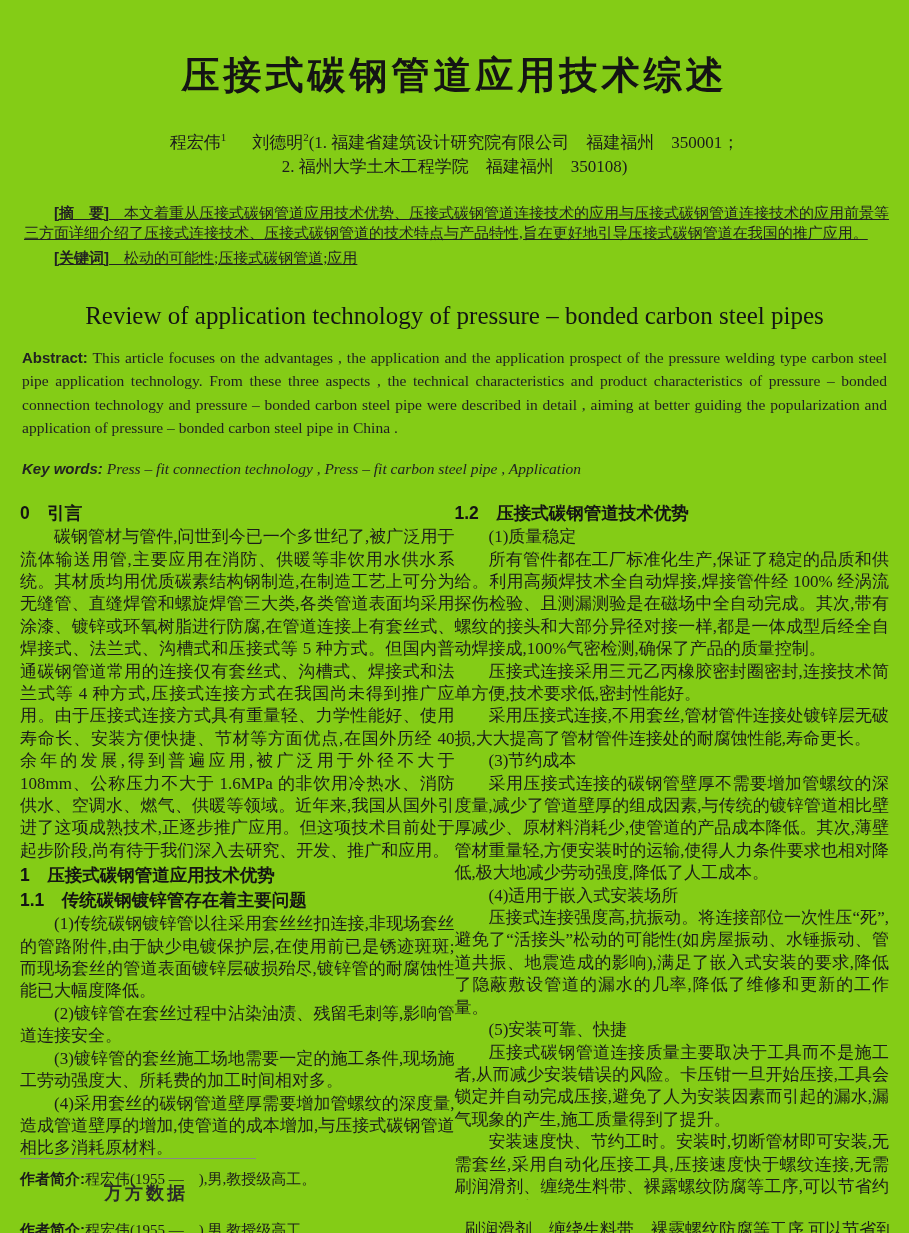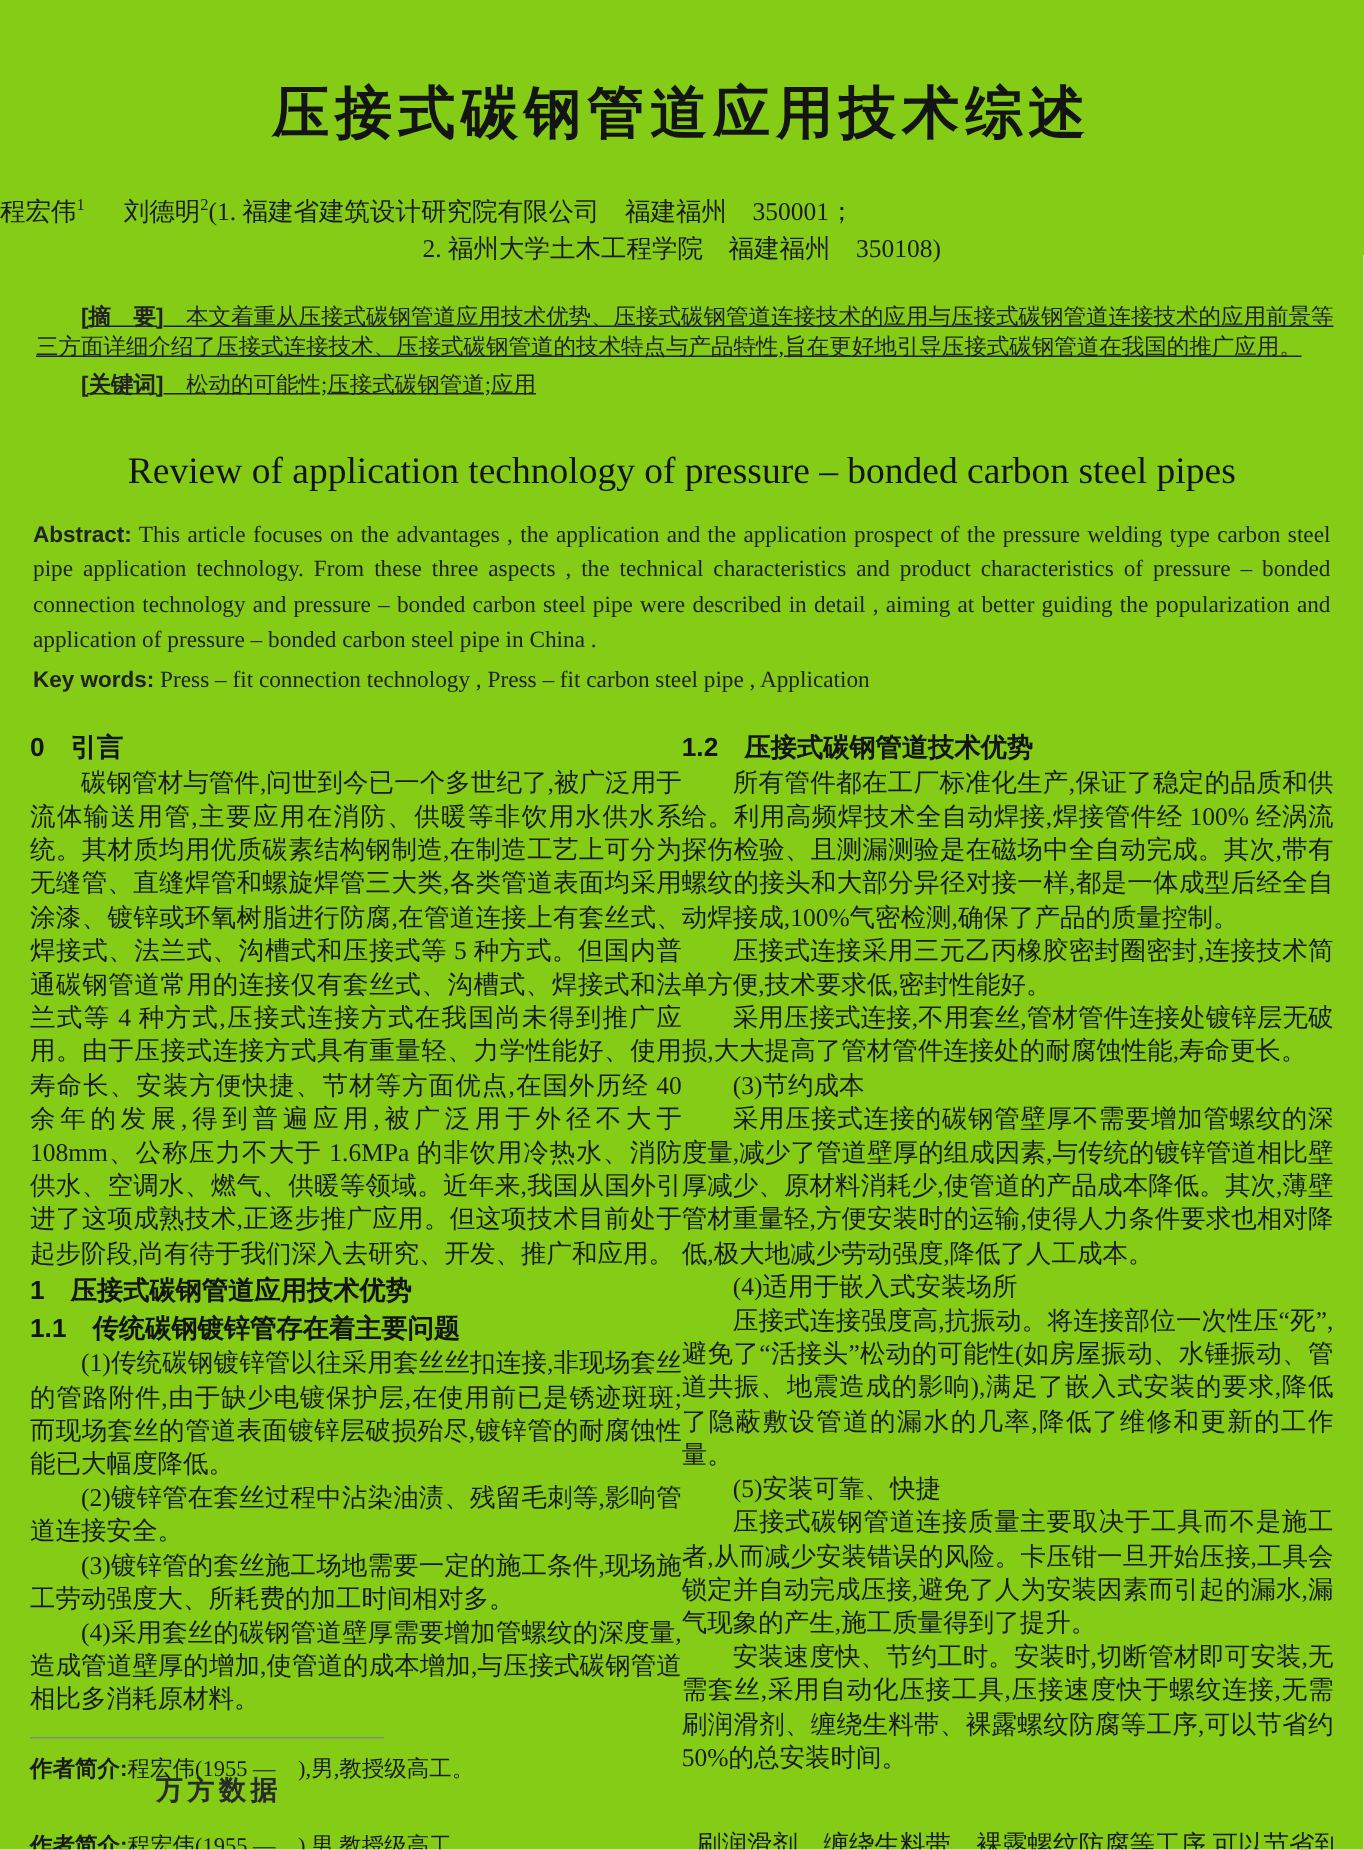--- a/index.html
+++ b/index.html
@@ -16,21 +16,21 @@
     margin: 0;
     padding-top: 50px;
     text-align: center;
     font-size: 38px;
     font-weight: bold;
     letter-spacing: 4px;
     color: #141414;
   }
   .authors {
     margin-top: 24px;
-    text-align: left;
+    text-align: center;
     font-size: 17px;
     line-height: 24px;
     color: #1c1c1c;
   }
   .authors sup { font-size: 11px; }
   .authors .author-gap { display: inline-block; width: 26px; }
   .authors-line2 {
     text-align: center;
     font-size: 17px;
     line-height: 24px;
@@ -65,21 +65,21 @@
     line-height: 23.5px;
     text-align: justify;
     color: #222;
   }
   .en-abstract p { margin: 0; }
   .en-abstract .en-label {
     font-family: "Liberation Sans", "DejaVu Sans", sans-serif;
     font-weight: bold;
     font-size: 15px;
   }
-  .en-abstract .en-kw { margin-top: 3px; }
+  .en-abstract .en-kw { margin-top: 17px; font-style: italic; }
   .columns {
     display: flex;
     margin-top: 20px;
     padding: 0 20px;
     height: 700px;
     overflow: hidden;
   }
   .col {
     flex: 1;
     font-size: 17px;
@@ -180,20 +180,21 @@
       <p class="indent">碳钢管材与管件,问世到今已一个多世纪了,被广泛用于流体输送用管,主要应用在消防、供暖等非饮用水供水系统。其材质均用优质碳素结构钢制造,在制造工艺上可分为无缝管、直缝焊管和螺旋焊管三大类,各类管道表面均采用涂漆、镀锌或环氧树脂进行防腐,在管道连接上有套丝式、焊接式、法兰式、沟槽式和压接式等 5 种方式。但国内普通碳钢管道常用的连接仅有套丝式、沟槽式、焊接式和法兰式等 4 种方式,压接式连接方式在我国尚未得到推广应用。由于压接式连接方式具有重量轻、力学性能好、使用寿命长、安装方便快捷、节材等方面优点,在国外历经 40 余年的发展,得到普遍应用,被广泛用于外径不大于 108mm、公称压力不大于 1.6MPa 的非饮用冷热水、消防供水、空调水、燃气、供暖等领域。近年来,我国从国外引进了这项成熟技术,正逐步推广应用。但这项技术目前处于起步阶段,尚有待于我们深入去研究、开发、推广和应用。</p>
       <h3>1　压接式碳钢管道应用技术优势</h3>
       <h4>1.1　传统碳钢镀锌管存在着主要问题</h4>
       <p class="indent">(1)传统碳钢镀锌管以往采用套丝丝扣连接,非现场套丝的管路附件,由于缺少电镀保护层,在使用前已是锈迹斑斑;而现场套丝的管道表面镀锌层破损殆尽,镀锌管的耐腐蚀性能已大幅度降低。</p>
       <p class="indent">(2)镀锌管在套丝过程中沾染油渍、残留毛刺等,影响管道连接安全。</p>
       <p class="indent">(3)镀锌管的套丝施工场地需要一定的施工条件,现场施工劳动强度大、所耗费的加工时间相对多。</p>
       <p class="indent">(4)采用套丝的碳钢管道壁厚需要增加管螺纹的深度量,造成管道壁厚的增加,使管道的成本增加,与压接式碳钢管道相比多消耗原材料。</p>
     </div>
     <div class="col">
       <h4>1.2　压接式碳钢管道技术优势</h4>
+      <p class="indent">(1)质量稳定</p>
       <p class="indent">所有管件都在工厂标准化生产,保证了稳定的品质和供给。利用高频焊技术全自动焊接,焊接管件经 100% 经涡流探伤检验、且测漏测验是在磁场中全自动完成。其次,带有螺纹的接头和大部分异径对接一样,都是一体成型后经全自动焊接成,100%气密检测,确保了产品的质量控制。</p>
       <p class="indent">压接式连接采用三元乙丙橡胶密封圈密封,连接技术简单方便,技术要求低,密封性能好。</p>
       <p class="indent">采用压接式连接,不用套丝,管材管件连接处镀锌层无破损,大大提高了管材管件连接处的耐腐蚀性能,寿命更长。</p>
       <p class="indent">(3)节约成本</p>
       <p class="indent">采用压接式连接的碳钢管壁厚不需要增加管螺纹的深度量,减少了管道壁厚的组成因素,与传统的镀锌管道相比壁厚减少、原材料消耗少,使管道的产品成本降低。其次,薄壁管材重量轻,方便安装时的运输,使得人力条件要求也相对降低,极大地减少劳动强度,降低了人工成本。</p>
       <p class="indent">(4)适用于嵌入式安装场所</p>
       <p class="indent">压接式连接强度高,抗振动。将连接部位一次性压“死”,避免了“活接头”松动的可能性(如房屋振动、水锤振动、管道共振、地震造成的影响),满足了嵌入式安装的要求,降低了隐蔽敷设管道的漏水的几率,降低了维修和更新的工作量。</p>
       <p class="indent">(5)安装可靠、快捷</p>
       <p class="indent">压接式碳钢管道连接质量主要取决于工具而不是施工者,从而减少安装错误的风险。卡压钳一旦开始压接,工具会锁定并自动完成压接,避免了人为安装因素而引起的漏水,漏气现象的产生,施工质量得到了提升。</p>
       <p class="indent">安装速度快、节约工时。安装时,切断管材即可安装,无需套丝,采用自动化压接工具,压接速度快于螺纹连接,无需刷润滑剂、缠绕生料带、裸露螺纹防腐等工序,可以节省约50%的总安装时间。</p>

